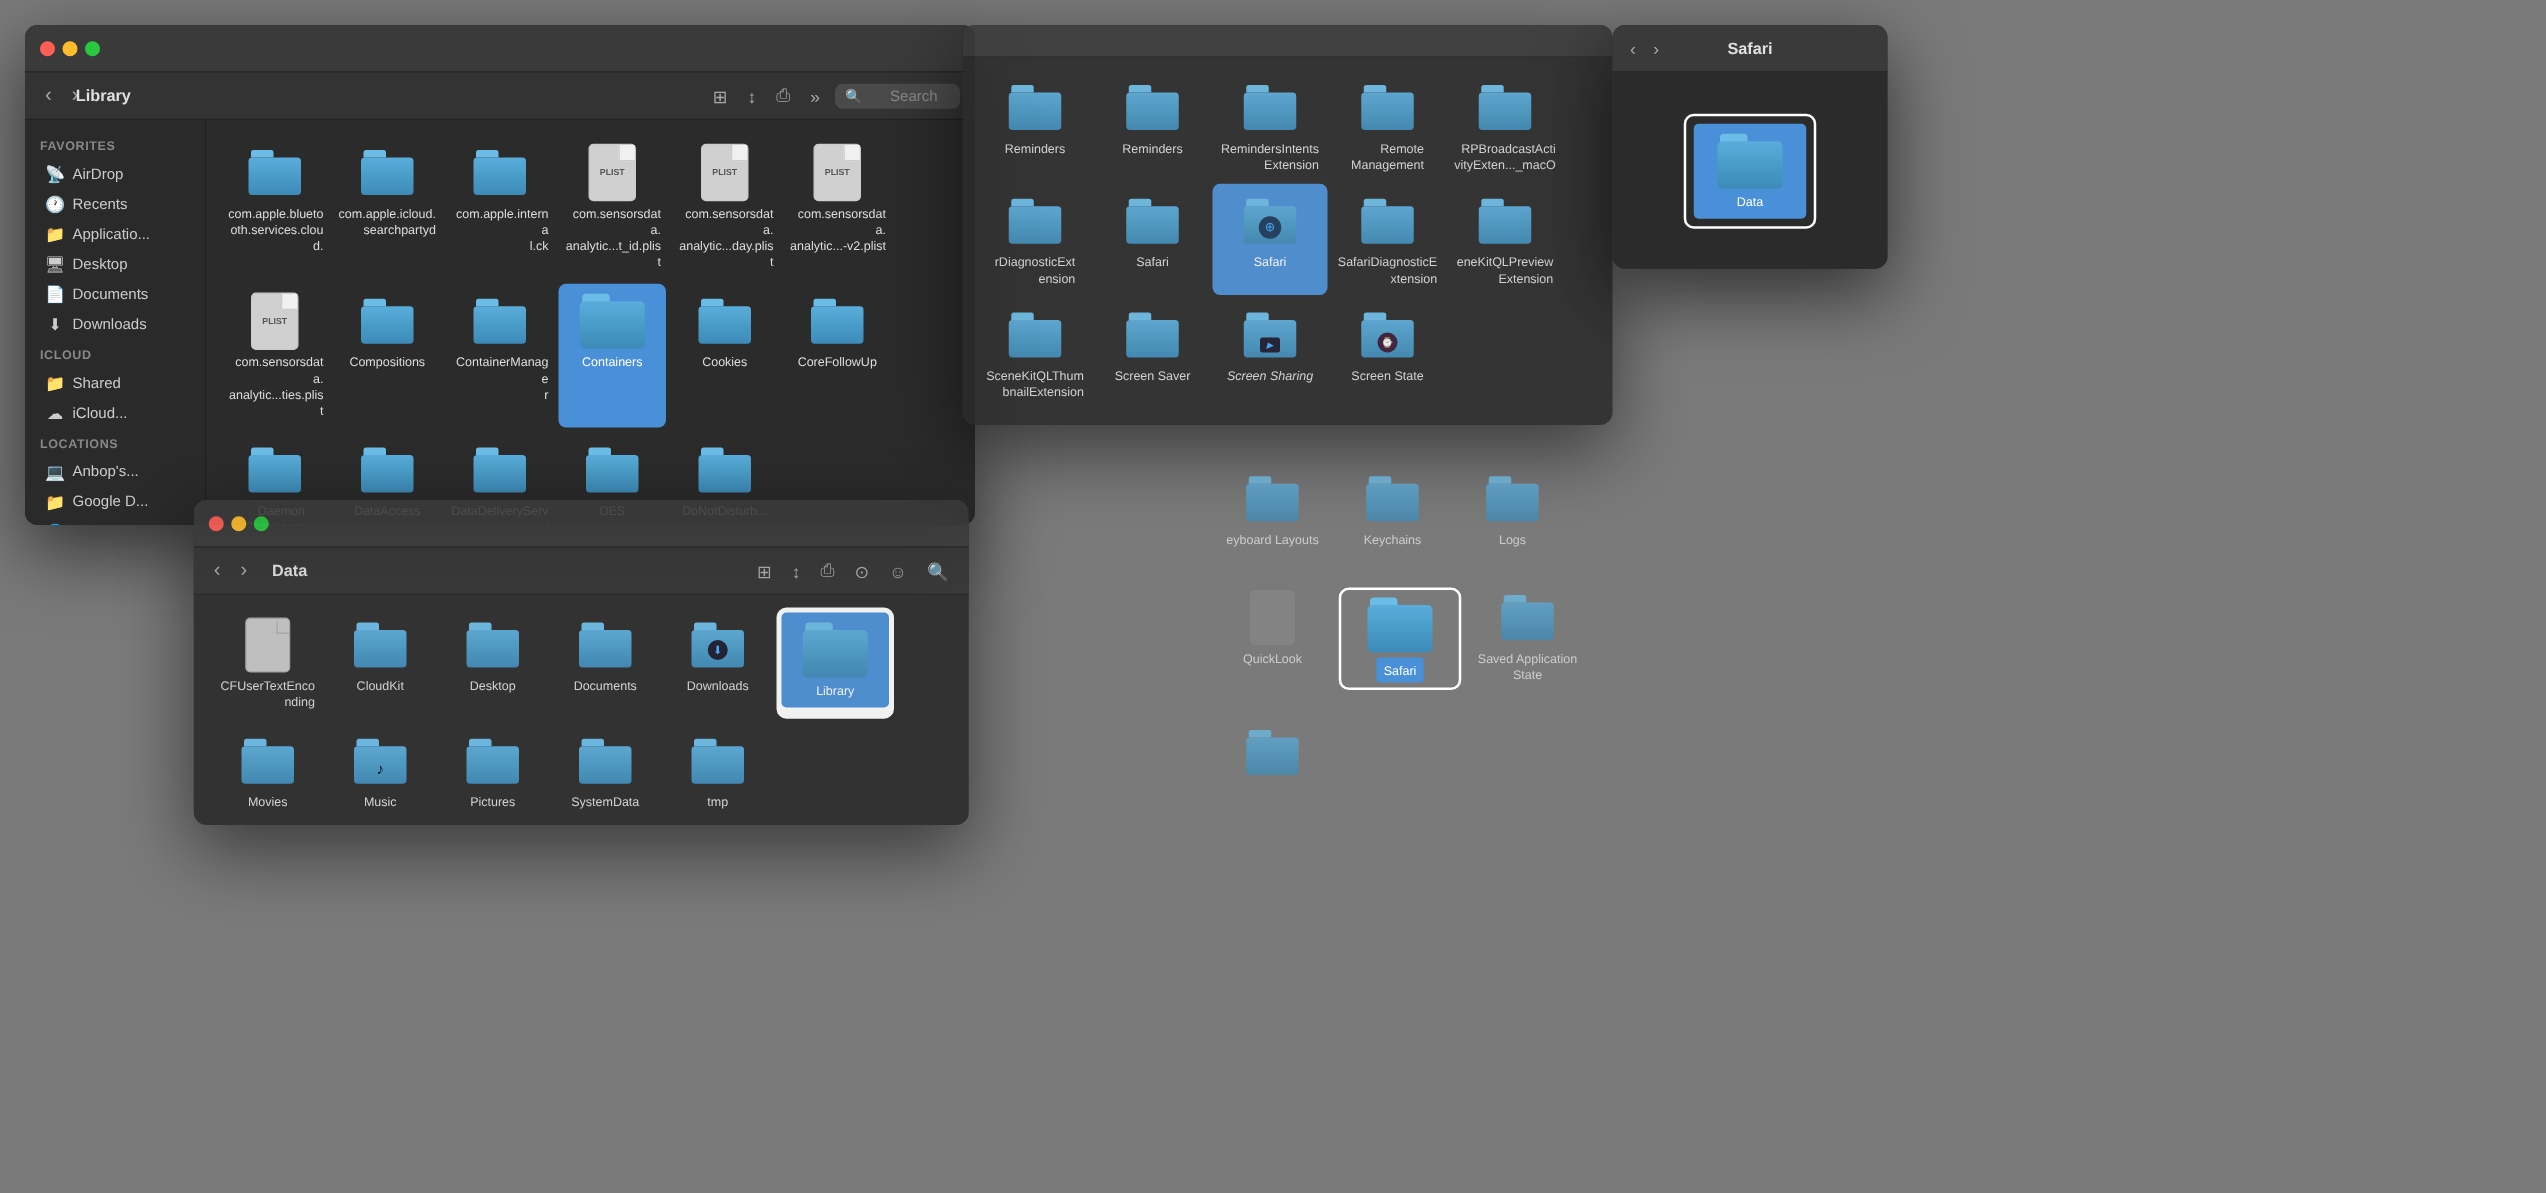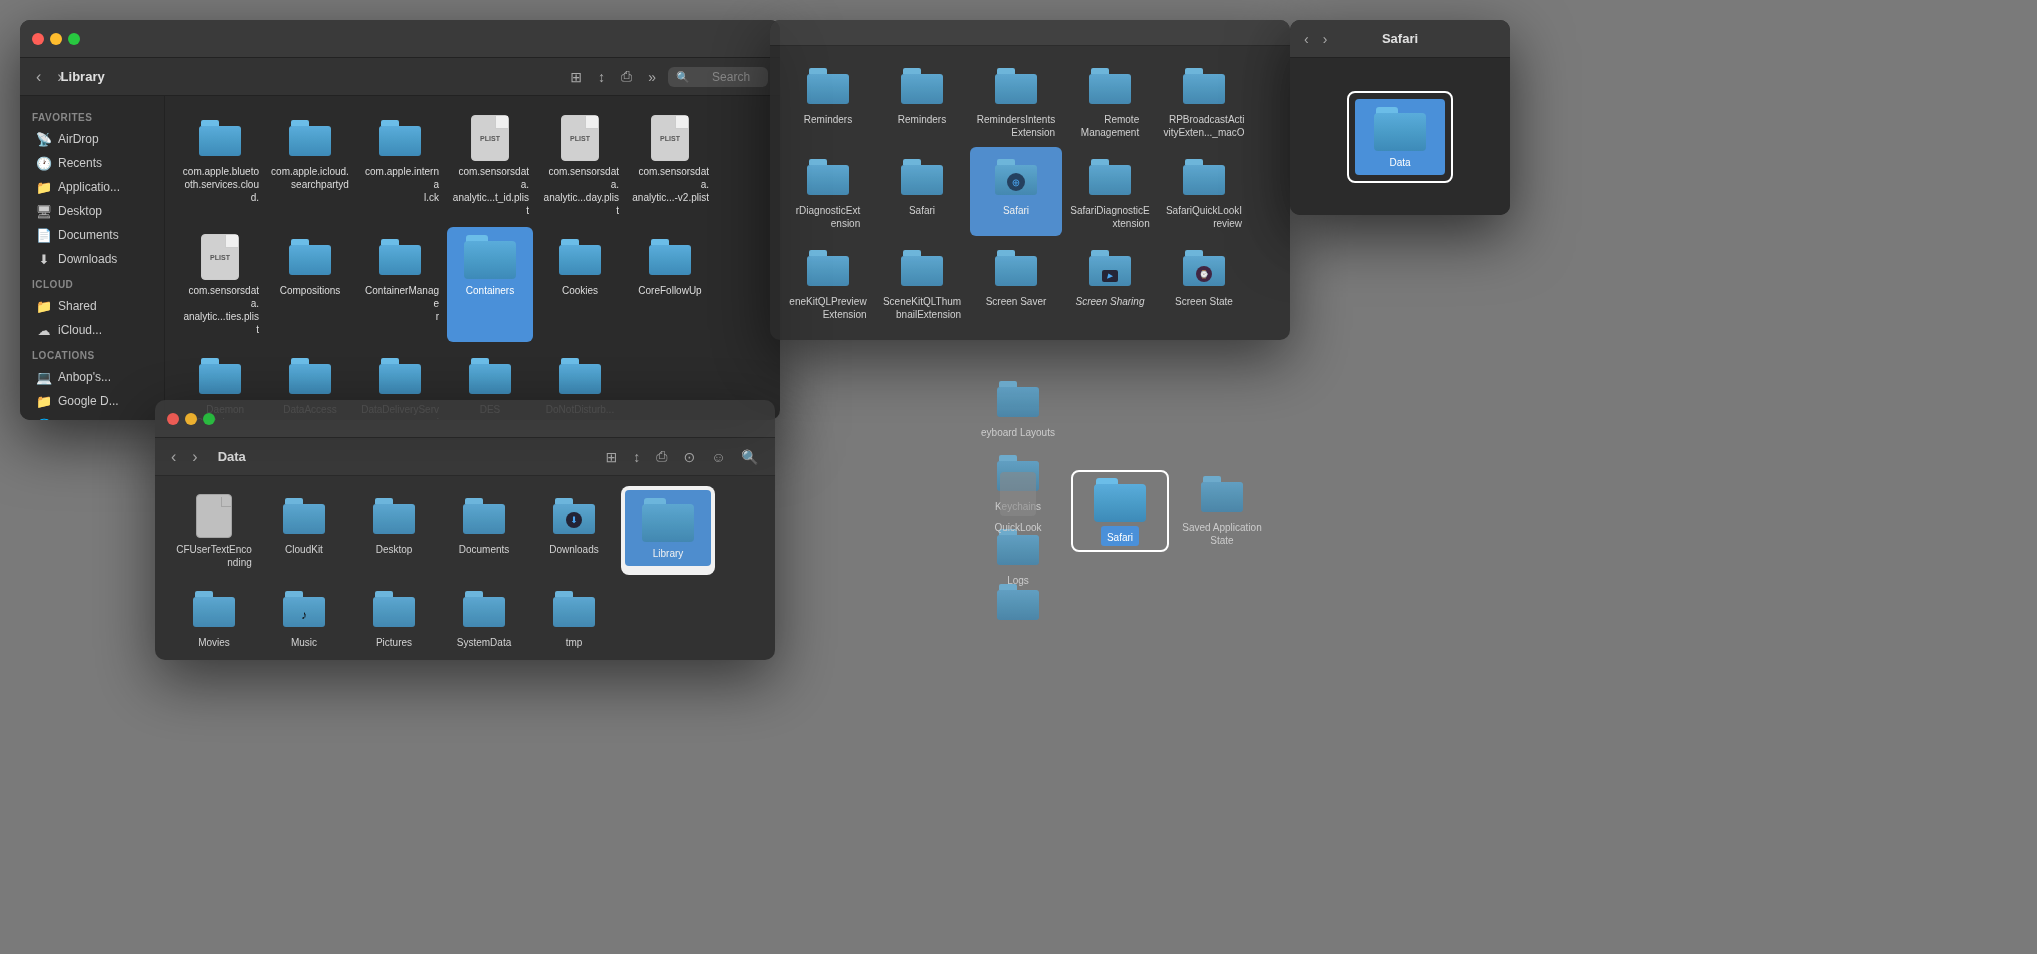--- a/index.html
+++ b/index.html
@@ -744,29 +744,20 @@
       </div>
       <div class="file-item" style="width:92px;">
         <div class="file-icon">
           <div class="folder-icon-sm">
               <div class="folder-tab-sm"></div>
               <div class="folder-body-sm"></div>
             </div>
         </div>
         <div class="file-label">SafariDiagnosticE<br>xtension</div>
       </div>
-      <div class="file-item" style="width:92px;">
-        <div class="file-icon">
-          <div class="folder-icon-sm">
-              <div class="folder-tab-sm"></div>
-              <div class="folder-body-sm"></div>
-            </div>
-        </div>
-        <div class="file-label">SafariQuickLookI<br>review</div>
-      </div>
 
       <div class="file-item" style="width:92px;">
         <div class="file-icon">
           <div class="folder-icon-sm">
               <div class="folder-tab-sm"></div>
               <div class="folder-body-sm"></div>
             </div>
         </div>
         <div class="file-label">eneKitQLPreview<br>Extension</div>
       </div>
@@ -829,21 +820,21 @@
               <div class="folder-tab"></div>
               <div class="folder-body"></div>
             </div>
         </div>
         <div class="file-label" style="color:white;">Data</div>
       </div>
     </div>
   </div>
 </div>
 
-<div style="position:absolute; top:375px; left:975px; display:flex; gap:10px;flex-direction:column;">
+<div style="position:absolute; top:375px; left:975px; display:flex; gap:10px;">
   <div class="bg-folder-item">
     <div class="file-icon">
       <div class="folder-icon-sm" style="opacity:0.75;">
           <div class="folder-tab-sm"></div>
           <div class="folder-body-sm"></div>
         </div>
     </div>
     <div class="file-label" style="color:#ccc; font-size:10px;">eyboard Layouts</div>
   </div>
   <div class="bg-folder-item">

